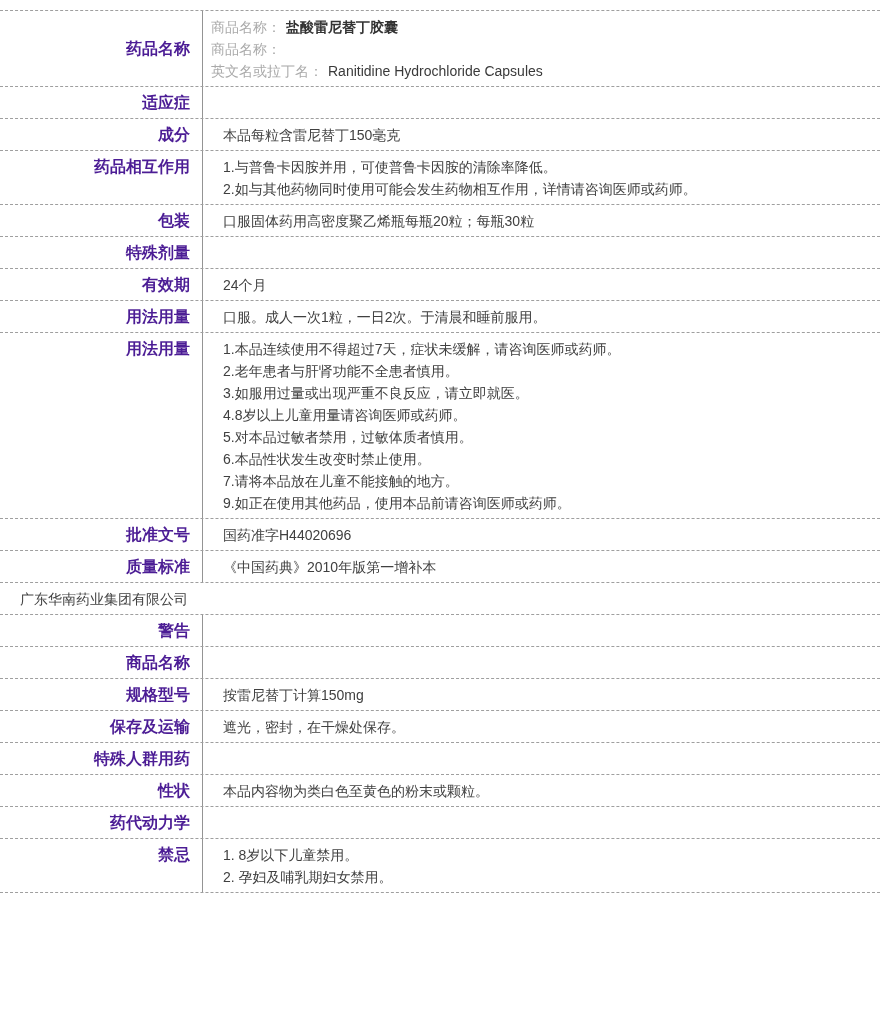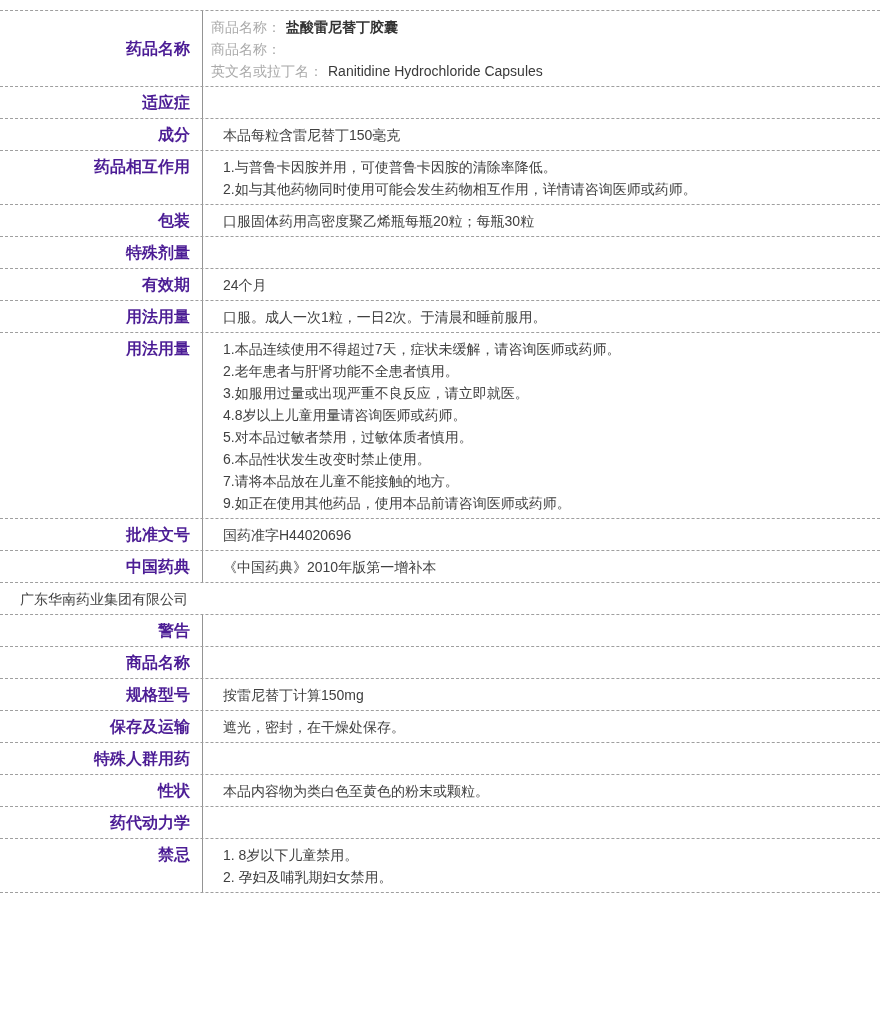--- a/index.html
+++ b/index.html
@@ -136,21 +136,21 @@
         <p>9.如正在使用其他药品，使用本品前请咨询医师或药师。</p>
       </div>
     </div>
     <div class="row">
       <div class="label-cell"><span>批准文号</span></div>
       <div class="content-cell">
         <p>国药准字H44020696</p>
       </div>
     </div>
     <div class="row">
-      <div class="label-cell"><span>中国药典</span></div>
+      <div class="label-cell"><span>质量标准</span></div>
       <div class="content-cell">
         <p>《中国药典》2010年版第一增补本</p>
       </div>
     </div>
     <div class="row">
       <div class="content-cell">
         <p>广东华南药业集团有限公司</p>
       </div>
     </div>
     <div class="row">

